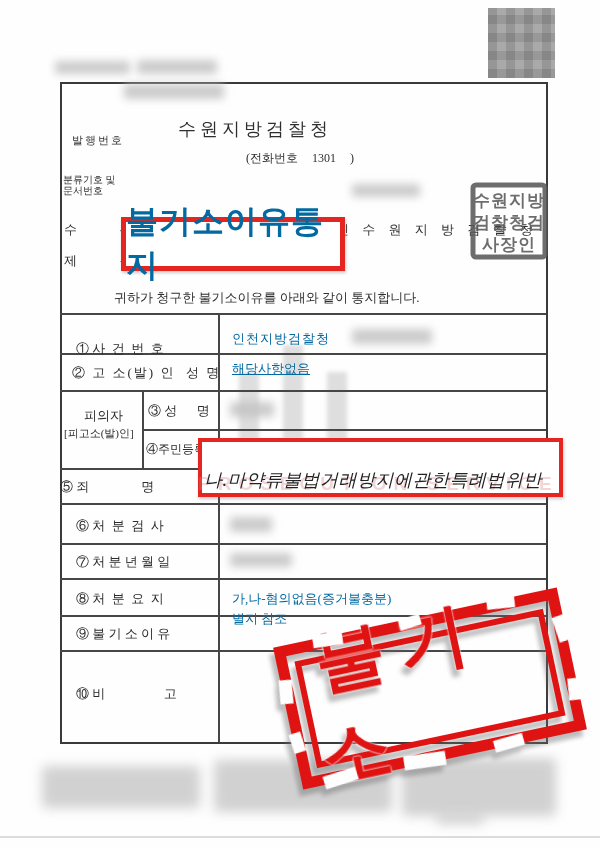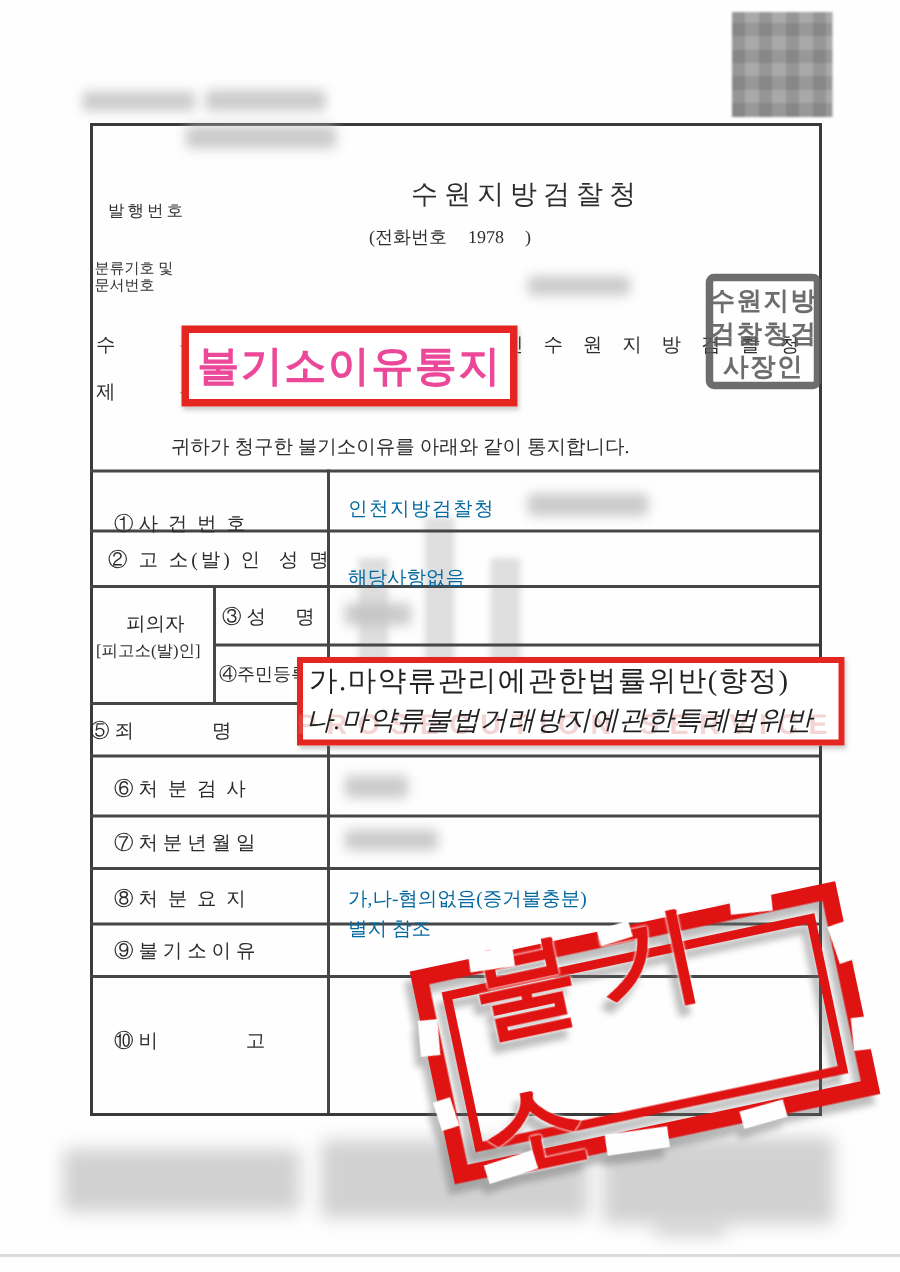--- a/index.html
+++ b/index.html
@@ -14,35 +14,35 @@
     background:
       repeating-linear-gradient(0deg,#b3b3b3 0 9px,#c9c9c9 9px 18px),
       repeating-linear-gradient(90deg,#b8b8b8 0 9px,#d2d2d2 9px 18px);
     background-blend-mode:multiply;}
   
   .doc-box{position:absolute;left:60px;top:82px;width:484px;height:658px;border:2px solid #3a3a3a;z-index:3;}
   .hline{position:absolute;background:#464646;height:1.5px;z-index:3;}
   .vline{position:absolute;background:#464646;width:1.5px;z-index:3;}
   
   .issue-label{left:72px;top:88px;font-size:11px;letter-spacing:2px;z-index:4;margin-top:45px;}
-  .office-title{left:178px;top:117px;width:250px;text-align:right;font-size:18px;letter-spacing:4px;z-index:4;}
+  .office-title{left:178px;top:117px;width:250px;text-align:left;font-size:18px;letter-spacing:4px;z-index:4;}
   .phone-line{left:246px;top:150px;font-size:12px;z-index:4;}
   .phone-line span{margin-right:14px;}
   .class-label{left:63px;top:174px;font-size:10px;line-height:11px;z-index:4;}
   .recv-label{left:64px;top:221px;font-size:13px;letter-spacing:12px;z-index:4;}
   .subj-label{left:64px;top:252px;font-size:13px;letter-spacing:12px;z-index:4;}
   .recv-value{left:336px;top:221px;font-size:13px;letter-spacing:5px;z-index:4;text-align:right;}
   .notice{left:114px;top:289px;font-size:13px;z-index:4;}
   
   .seal{left:470px;top:182px;width:78px;height:78px;z-index:5;opacity:.88;}
   
   .title-box{left:121px;top:217px;width:214px;height:44px;background:#fff;border:5px solid #e52620;
     z-index:6;display:flex;align-items:center;justify-content:center;
     box-shadow:1px 2px 3px rgba(110,110,110,.35);}
-  .title-box-text{font-size:28px;font-weight:bold;letter-spacing:1px;color:#ec4899;}
+  .title-box-text{font-size:32px;font-weight:bold;letter-spacing:1px;color:#0369a1;}
   
   .tlabel{font-size:13px;z-index:4;color:#2b2b2b;}
   .tvalue{font-size:13px;z-index:4;color:#0369a1;}
   
   .wm-bar{position:absolute;background:rgba(150,150,150,.30);filter:blur(2px);z-index:1;}
   .wm-diamond{position:absolute;left:252px;top:452px;width:32px;height:32px;background:rgba(150,150,150,.28);
     filter:blur(2px);transform:rotate(45deg);z-index:1;}
   .wm-text{left:198px;top:473px;font-size:19px;letter-spacing:7px;color:rgba(221,125,125,.32);
     font-family:"Liberation Sans",sans-serif;font-weight:bold;z-index:5;}
   
@@ -71,21 +71,21 @@
   <div class="blur" style="left:137px;top:60px;width:80px;height:14px;"></div>
   <div class="mosaic"></div>
 
   <div class="doc-box"></div>
 
   <div class="abs issue-label">발행번호</div>
   <div class="blur" style="left:124px;top:84px;width:100px;height:15px;"></div>
 
   <div class="abs office-title">수원지방검찰청</div>
   <div class="abs phone-line">
-    <span>(전화번호</span><span>1978</span><span>)</span>
+    <span>(전화번호</span><span>1301</span><span>)</span>
   </div>
 
   <div class="abs class-label">
     <div>분류기호 및</div>
     <div>문서번호</div>
   </div>
   <div class="blur" style="left:352px;top:184px;width:68px;height:13px;"></div>
 
   <div class="abs recv-label pre">수  신</div>
   <div class="abs subj-label pre">제  목</div>
@@ -120,34 +120,33 @@
   <div class="hline" style="left:60px;top:615px;width:486px;"></div>
   <div class="hline" style="left:60px;top:650px;width:486px;"></div>
   <div class="vline" style="left:218px;top:313px;height:429px;"></div>
   <div class="vline" style="left:142px;top:390px;height:78px;"></div>
 
   <div class="abs tlabel pre" style="left:76px;top:340px;">① 사  건  번  호</div>
   <div class="abs tvalue" style="left:232px;top:330px;letter-spacing:1px;">인천지방검찰청</div>
   <div class="blur" style="left:352px;top:329px;width:80px;height:15px;"></div>
 
   <div class="abs tlabel pre" style="left:72px;top:364px;letter-spacing:2px;">② 고 소(발) 인  성 명</div>
-  <div class="abs tvalue" style="left:232px;top:376px;">해당사항없음</div>
+  <div class="abs tvalue" style="left:232px;top:360px;text-decoration:underline;">해당사항없음</div>
 
   <div class="abs tlabel" style="left:84px;top:407px;">피의자</div>
   <div class="abs tlabel" style="left:64px;top:426px;font-size:11px;">[피고소(발)인]</div>
   <div class="abs tlabel pre" style="left:148px;top:402px;">③ 성      명</div>
   <div class="blur" style="left:230px;top:402px;width:44px;height:15px;"></div>
   <div class="abs tlabel" style="left:146px;top:441px;font-size:12px;">④주민등록번호</div>
 
   <div class="abs tlabel pre" style="left:60px;top:478px;">⑤ 죄                명</div>
 
   <div class="abs wm-text">PROSECUTION SERVICE</div>
 
   <div class="abs charge-box"></div>
-  <div class="abs charge-line1">가.마약류관리에관한법률위반(향정)</div>
   <div class="abs charge-line2">나.마약류불법거래방지에관한특례법위반</div>
 
   <div class="abs tlabel pre" style="left:76px;top:517px;">⑥ 처  분  검  사</div>
   <div class="blur" style="left:230px;top:517px;width:42px;height:15px;"></div>
 
   <div class="abs tlabel pre" style="left:76px;top:553px;">⑦ 처 분 년 월 일</div>
   <div class="blur" style="left:230px;top:553px;width:62px;height:14px;"></div>
 
   <div class="abs tlabel pre" style="left:76px;top:590px;">⑧ 처  분  요  지</div>
   <div class="abs tvalue" style="left:232px;top:590px;">가,나-혐의없음(증거불충분)</div>

